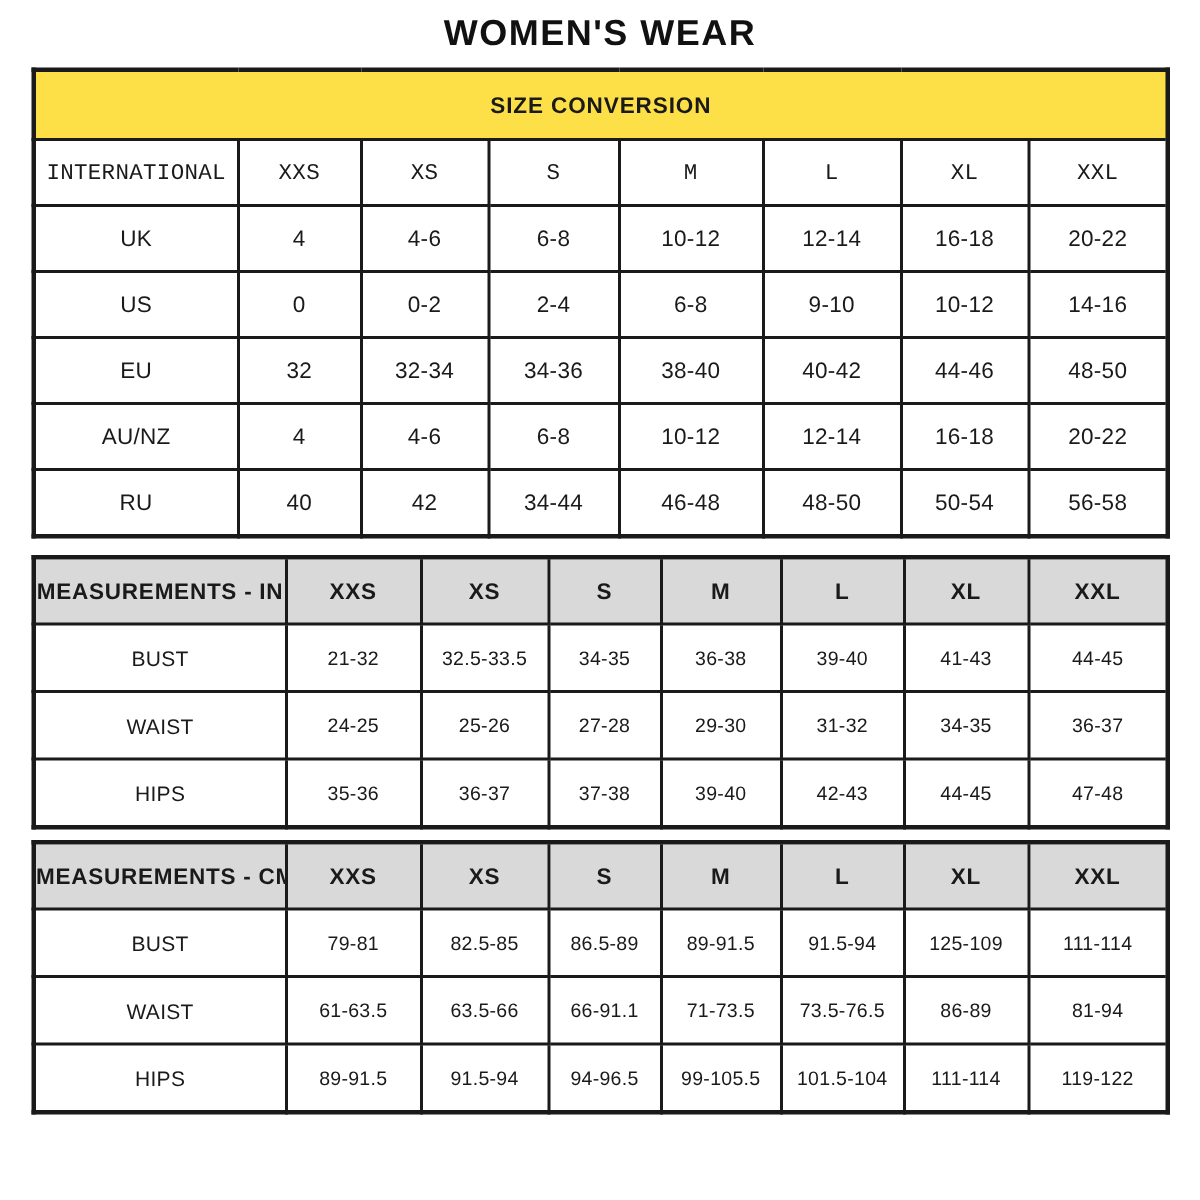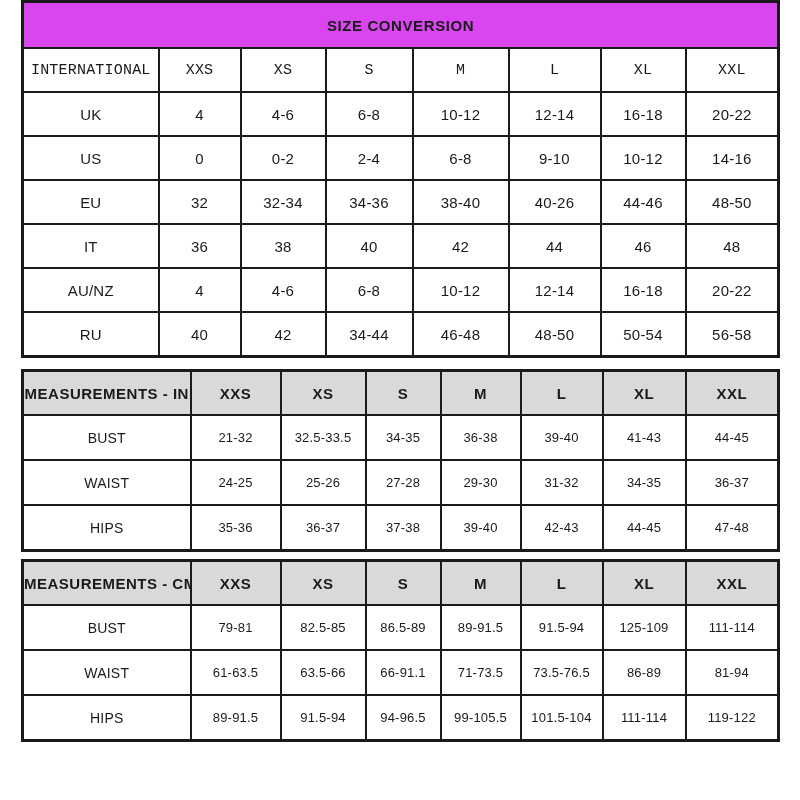--- a/index.html
+++ b/index.html
@@ -33,21 +33,21 @@
     vertical-align: middle;
     padding: 0;
     overflow: hidden;
     letter-spacing: 0.2px;
     white-space: nowrap;
   }
   
   #t1 td { height: 42px; font-size: 15px; }
   #t1 td.band {
     height: 44px;
-    background: #d946ef;
+    background: #fde047;
     font-weight: bold;
     font-size: 15px;
     letter-spacing: 0.6px;
   }
   #t1 tr.head td { font-weight: 500; font-family: Liberation Mono, monospace; }
   
   #t2 td, #t3 td { height: 43px; font-size: 13px; }
   #t2 tr.band-row td, #t3 tr.band-row td {
     background: #d9d9d9;
     font-weight: bold;
@@ -57,20 +57,21 @@
   }
   #t2 td.row-label, #t3 td.row-label { font-size: 14px; }
   #t2 { margin-top: 11px; }
   #t3 { margin-top: 7px; }
 </style>
 </head>
 <body>
 
 <div class="page">
 
+  <h1 class="page-title">WOMEN'S WEAR</h1>
 
   <table id="t1" class="tbl">
     <colgroup>
       <col style="width:136px">
         <col style="width:82px">
         <col style="width:85px">
         <col style="width:87px">
       <col style="width:96px">
         <col style="width:92px">
         <col style="width:85px">
@@ -109,33 +110,23 @@
           <td>9-10</td>
           <td>10-12</td>
           <td>14-16</td>
         </tr>
         <tr>
           <td class="row-label">EU</td>
           <td>32</td>
           <td>32-34</td>
           <td>34-36</td>
           <td>38-40</td>
-          <td>40-26</td>
+          <td>40-42</td>
           <td>44-46</td>
           <td>48-50</td>
-        </tr>
-        <tr>
-          <td class="row-label">IT</td>
-          <td>36</td>
-          <td>38</td>
-          <td>40</td>
-          <td>42</td>
-          <td>44</td>
-          <td>46</td>
-          <td>48</td>
         </tr>
         <tr>
           <td class="row-label">AU/NZ</td>
           <td>4</td>
           <td>4-6</td>
           <td>6-8</td>
           <td>10-12</td>
           <td>12-14</td>
           <td>16-18</td>
           <td>20-22</td>

